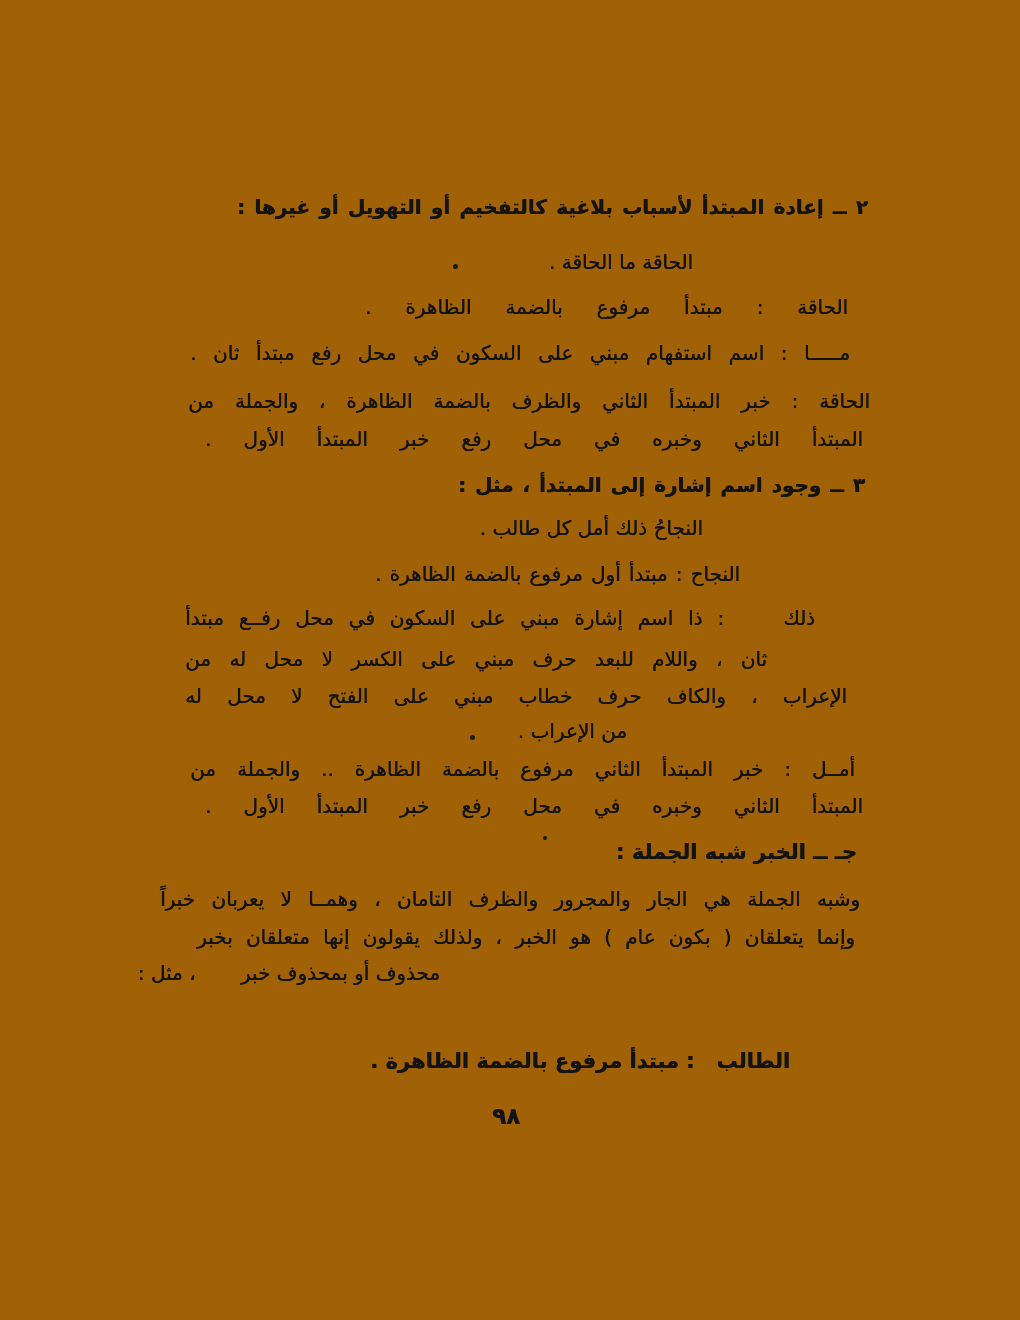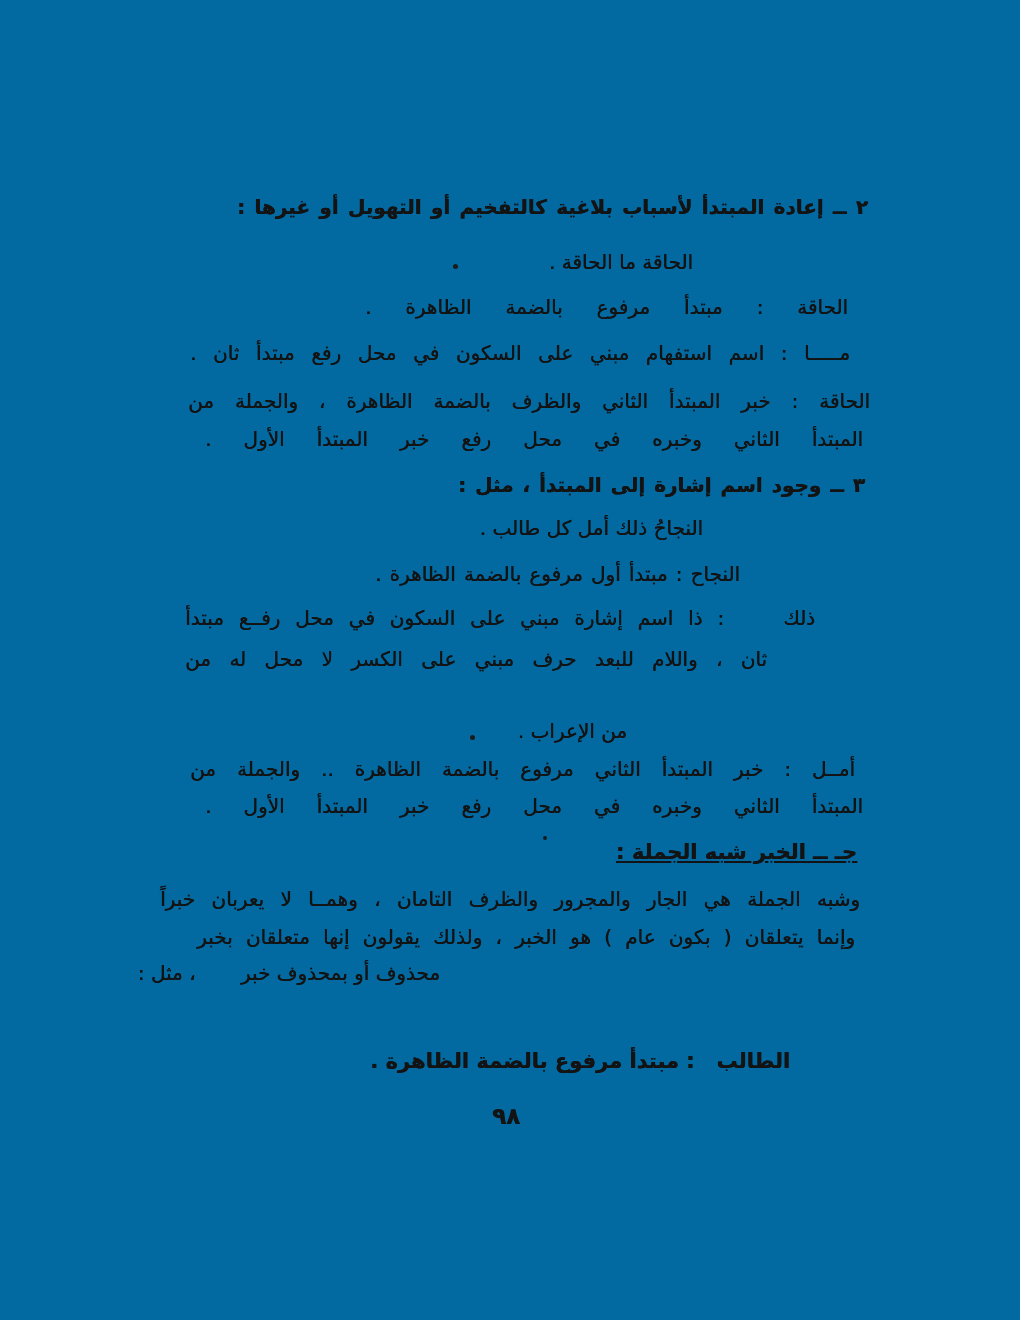--- a/index.html
+++ b/index.html
@@ -5,21 +5,21 @@
   html, body { margin: 0; padding: 0; }
   body {
     width: 1020px; height: 1320px;
     background: #ffffff;
     font-family: "DejaVu Sans", sans-serif;
     overflow: hidden;
   }
   .page {
     position: relative;
     width: 1020px; height: 1320px;
-    background: #0369a1;
+    background: #a16207;
     color: #131313;
   }
   .line {
     position: absolute;
     direction: rtl;
     unicode-bidi: embed;
     font-size: 20px;
     line-height: 30px;
     color: #131313;
     white-space: nowrap;
@@ -69,28 +69,29 @@
   <div class="line just bold" style="top:470px; right:155px; left:458px;">٣ ــ وجود اسم إشارة إلى المبتدأ ، مثل :</div>
 
   <div class="line just" style="top:559px; right:280px; left:375px;">النجاح : مبتدأ أول مرفوع بالضمة الظاهرة .</div>
 
   <div class="line" style="top:513px; right:317px;">النجاحُ ذلك أمل كل طالب .</div>
 
   <div class="line just" style="top:603px; right:205px; left:185px;">ذلك&nbsp;&nbsp;&nbsp; : ذا اسم إشارة مبني على السكون في محل رفــع مبتدأ</div>
 
   <div class="line just" style="top:644px; right:253px; left:185px;">ثان ، واللام للبعد حرف مبني على الكسر لا محل له من</div>
 
+  <div class="line just" style="top:681px; right:173px; left:185px;">الإعراب ، والكاف حرف خطاب مبني على الفتح لا محل له</div>
 
   <div class="line" style="top:716px; right:393px;">من الإعراب .</div>
 
   <div class="line just" style="top:754px; right:165px; left:190px;">أمــل : خبر المبتدأ الثاني مرفوع بالضمة الظاهرة .. والجملة من</div>
 
   <div class="line just" style="top:791px; right:157px; left:205px;">المبتدأ الثاني وخبره في محل رفع خبر المبتدأ الأول .</div>
 
-  <div class="line heading" style="top:837px; right:163px;text-decoration:underline;">جـ ــ الخبر شبه الجملة :</div>
+  <div class="line heading" style="top:837px; right:163px;">جـ ــ الخبر شبه الجملة :</div>
 
   <div class="line just" style="top:884px; right:160px; left:160px;">وشبه الجملة هي الجار والمجرور والظرف التامان ، وهمــا لا يعربان خبراً</div>
 
   <div class="line just" style="top:922px; right:165px; left:158px;">
     <span>وإنما يتعلقان ( بكون عام ) هو الخبر ، ولذلك يقولون إنها </span><span class="b">متعلقان بخبر</span>
   </div>
 
   <div class="line" style="top:958px; right:580px;">
     <span class="b">محذوف أو بمحذوف خبر</span><span> ، مثل :</span>
   </div>

